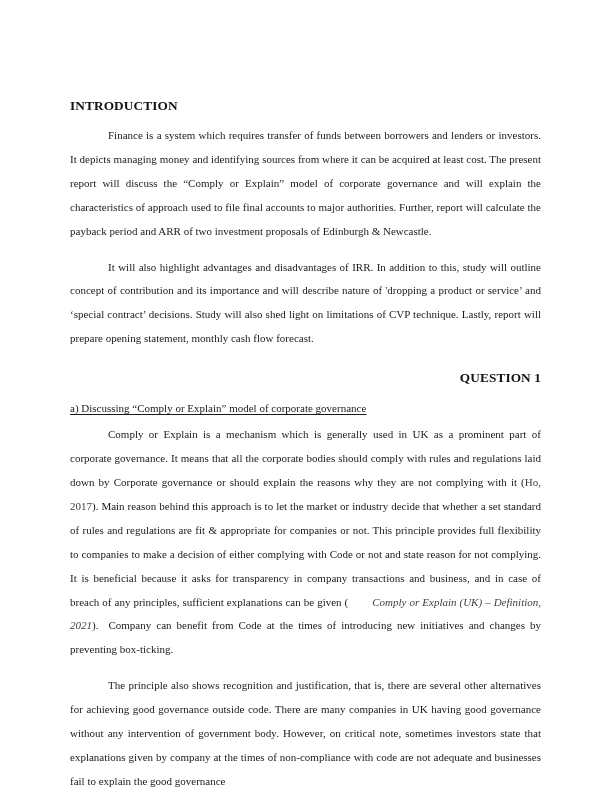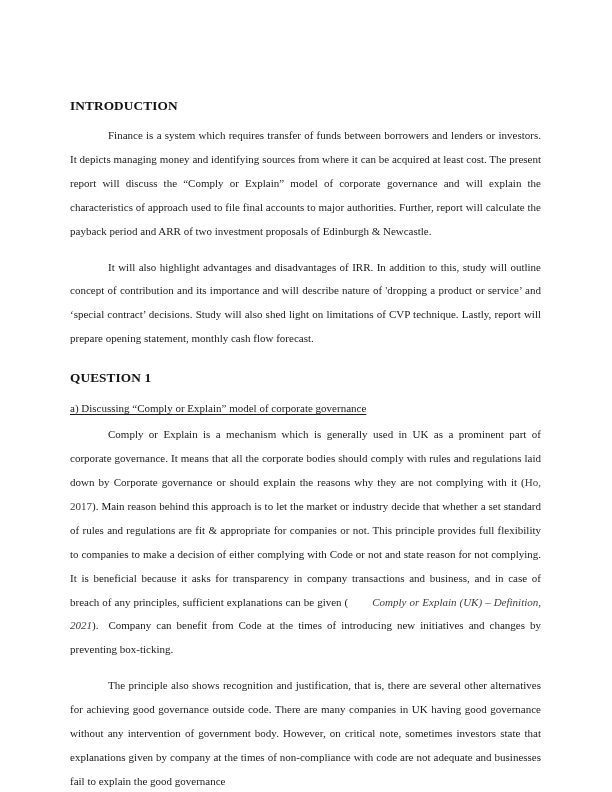--- a/index.html
+++ b/index.html
@@ -35,20 +35,21 @@
     color: #121212;
   }
   h1.heading-q {
     font-family: "Liberation Serif", serif;
     font-size: 13.3px;
     font-weight: bold;
     line-height: 16px;
     margin: 19px 0 13px 0;
     letter-spacing: 0.1px;
     color: #121212;
+    text-align: right;
   }
   .subheading {
     font-size: 11px;
     line-height: 18px;
     margin: 0 0 6px 0;
     text-decoration: underline;
     text-underline-offset: 2px;
     color: #1a1a1a;
   }
   p.para {

